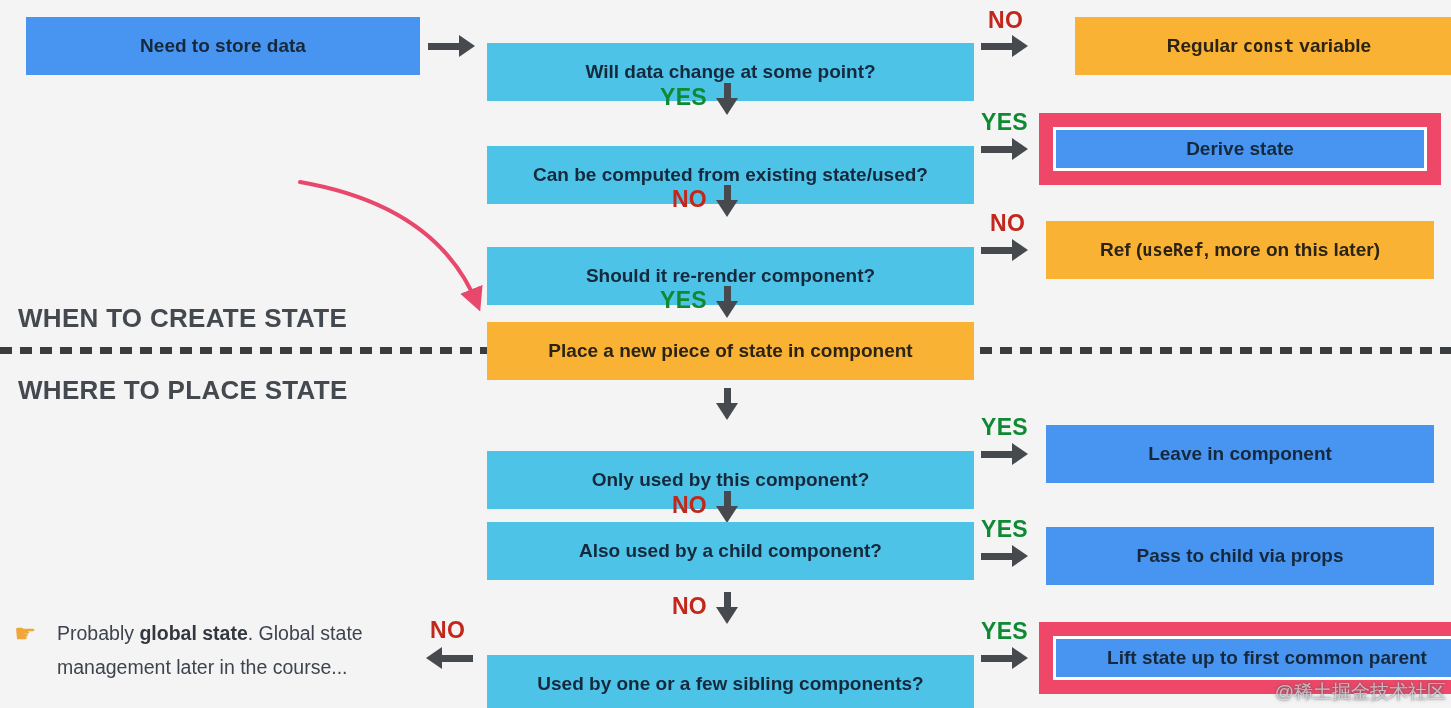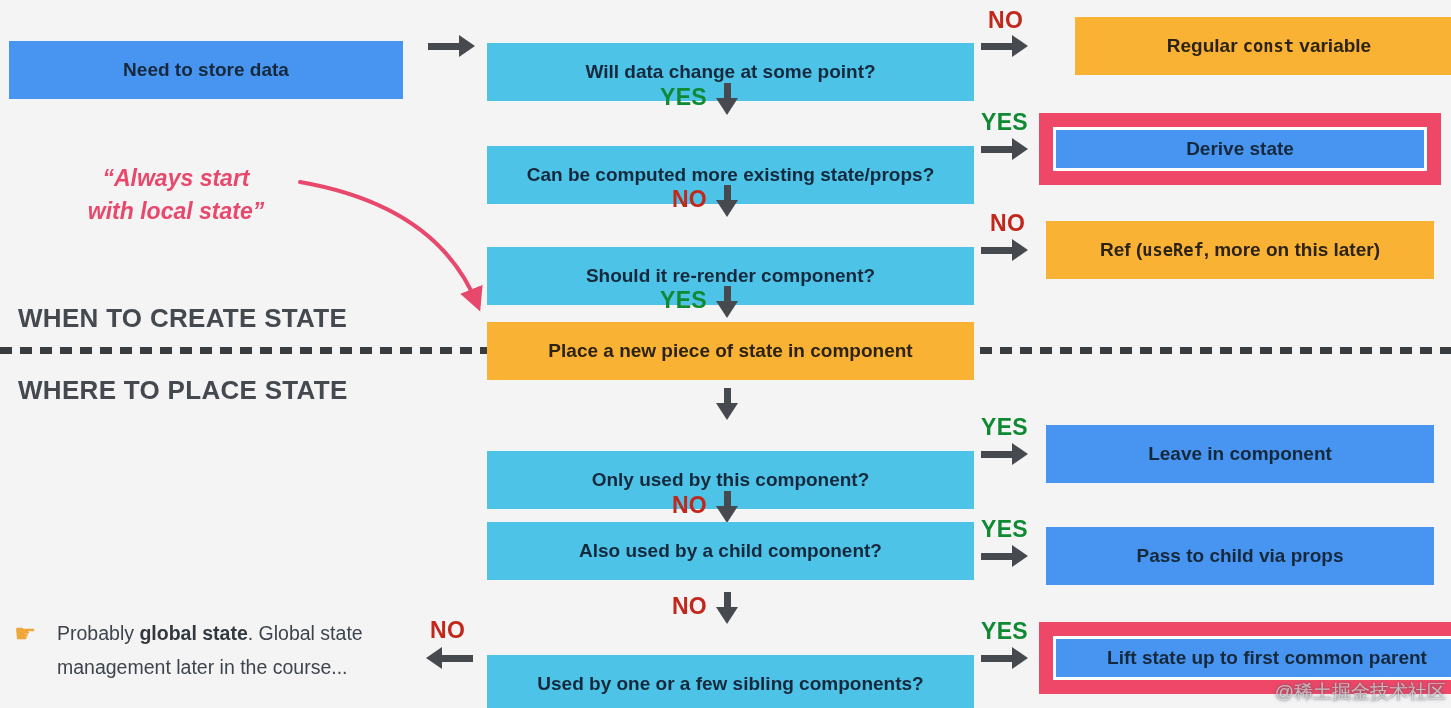--- a/index.html
+++ b/index.html
@@ -57,35 +57,31 @@
 </head>
 <body>
 
 <div id="canvas">
 
   <div class="dashline"></div>
 
   <div class="heading" style="top:303px;">WHEN TO CREATE STATE</div>
   <div class="heading" style="top:375px;">WHERE TO PLACE STATE</div>
 
-  <div class="quote">
-    <div>“Always start</div>
-    <div>with local state”</div>
-  </div>
 
   <svg class="annot-svg" width="1451" height="708" viewBox="0 0 1451 708">
     <defs>
       <marker id="ah" markerWidth="8" markerHeight="8" refX="4.5" refY="3" orient="auto">
         <path d="M0,0 L6,3 L0,6 z" fill="#e8486c"></path>
       </marker>
     </defs>
     <path d="M 300 182 C 392 198, 452 240, 478 306" stroke="#e8486c" stroke-width="4" fill="none" stroke-linecap="round" marker-end="url(#ah)"></path>
   </svg>
 
-  <div class="box blue h58" style="left:9px;top:17px;width:394px;margin-top:24px;">
+  <div class="box blue h58" style="left:26px;top:17px;width:394px;">
     <span>Need to store data</span>
   </div>
   <div class="ar" style="left:428px;top:35px;">
     <div class="sh" style="width:31px;"></div>
       <div class="hd-r"></div>
   </div>
   <div class="box cyan h58" style="left:487px;top:17px;width:487px;">
     <span>Will data change at some point?</span>
   </div>
   <div class="lbl no" style="left:988px;top:7px;">NO</div>
@@ -99,21 +95,21 @@
       <span class="seg"> variable</span>
   </div>
 
   <div class="lbl yes mid" style="left:477px;top:84px;">YES</div>
   <div class="ad" style="left:716px;top:83px;">
     <div class="shv"></div>
       <div class="hdv"></div>
   </div>
 
   <div class="box cyan h58" style="left:487px;top:120px;width:487px;">
-    <span>Can be computed more existing state/props?</span>
+    <span>Can be computed from existing state/used?</span>
   </div>
   <div class="lbl yes" style="left:981px;top:109px;">YES</div>
   <div class="ar" style="left:981px;top:138px;">
     <div class="sh" style="width:31px;"></div>
       <div class="hd-r"></div>
   </div>
   <div class="hl" style="left:1039px;top:113px;width:402px;height:72px;">
     <div class="hl-inner">
       <span>Derive state</span>
     </div>

